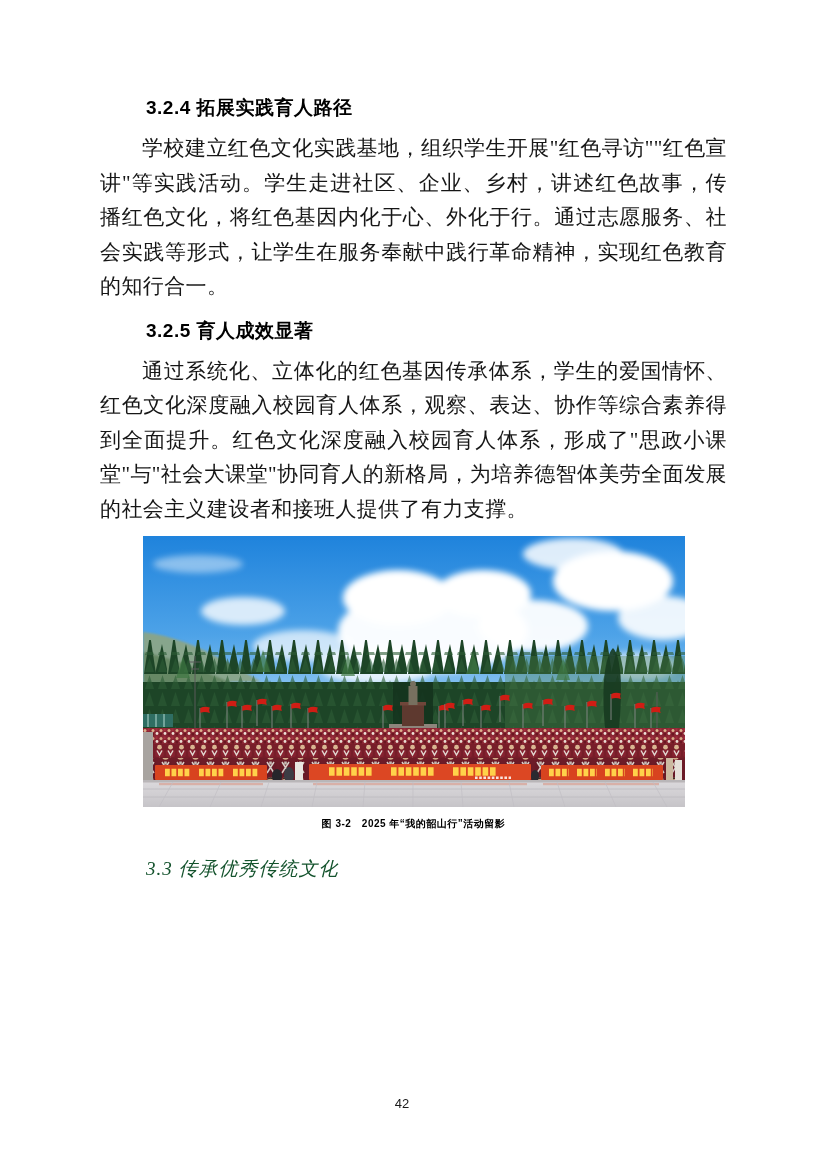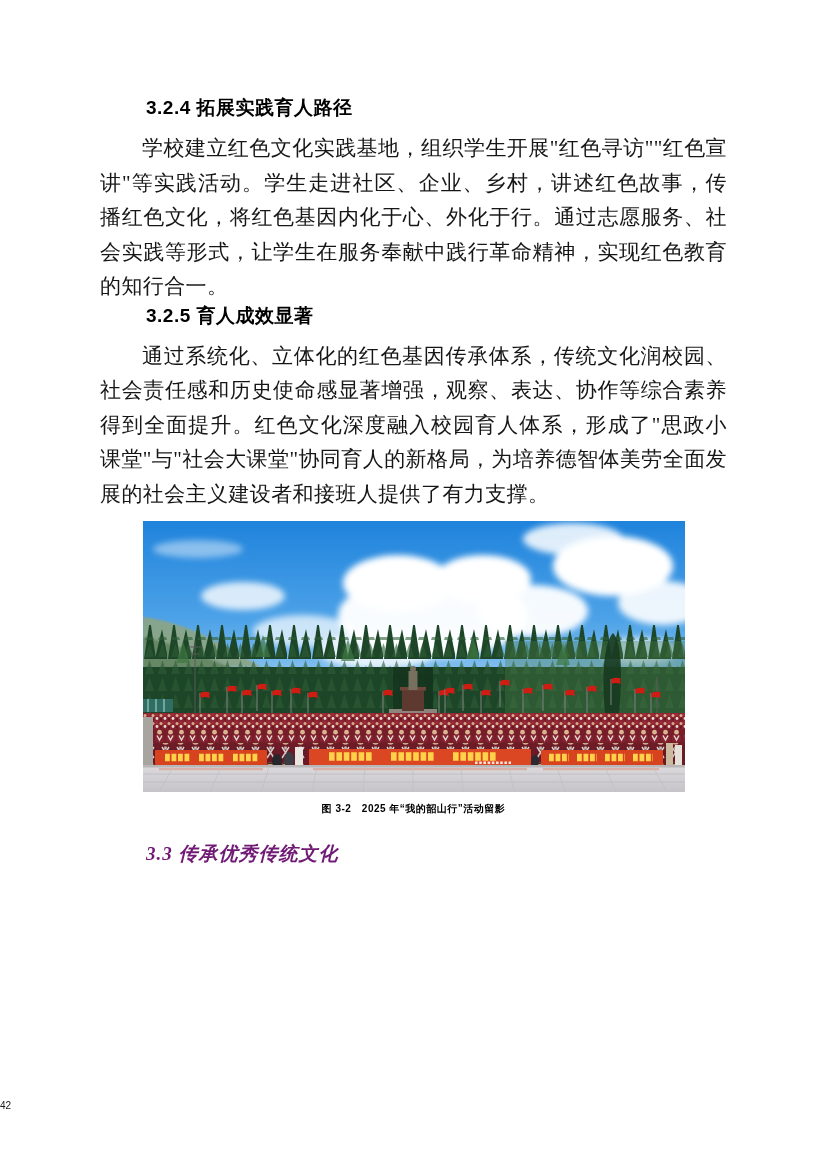--- a/index.html
+++ b/index.html
@@ -13,58 +13,59 @@
   .content{
     position:absolute;
     left:100px;top:96px;width:627px;
   }
   .h-num{
     font-family:"Liberation Sans", sans-serif;
     font-size:19px;font-weight:bold;color:#000;
     margin:0 0 12px 0;padding-left:46px;
     letter-spacing:0.5px;line-height:23px;
   }
-  .h-num.mt{}
+  .h-num.mt{margin-top:15px;}
   .h-kai{
     font-family:"Liberation Serif", serif;
     font-style:italic;
-    font-size:19px;font-weight:bold;color:#701a75;
+    font-size:19px;font-weight:normal;color:#14532d;
     margin:24px 0 12px 0;padding-left:46px;
     letter-spacing:1px;line-height:23px;
   }
   .body-p{
     font-size:21px;line-height:34.5px;
     color:#161616;margin:0;
     text-align:justify;text-indent:2em;
     letter-spacing:0.4px;
   }
   figure{margin:10px 0 0 0;text-align:center;}
   .photo-frame{width:542px;height:271px;margin:0 auto;line-height:0;}
   figcaption{
     font-family:"Liberation Sans", sans-serif;
     font-weight:bold;font-size:10px;color:#000;
     margin-top:7px;letter-spacing:0.5px;line-height:19px;
   }
   .footer{
     position:absolute;left:0;right:0;bottom:58px;
+    text-align:center;
     font-family:"Liberation Sans", sans-serif;
-    font-size:10px;color:#1a1a1a;
+    font-size:13px;color:#1a1a1a;
   }
 </style>
 </head>
 <body>
 
 <div class="page">
   <div class="content">
 
     <h2 class="h-num">3.2.4 拓展实践育人路径</h2>
     <p class="body-p">学校建立红色文化实践基地，组织学生开展"红色寻访""红色宣讲"等实践活动。学生走进社区、企业、乡村，讲述红色故事，传播红色文化，将红色基因内化于心、外化于行。通过志愿服务、社会实践等形式，让学生在服务奉献中践行革命精神，实现红色教育的知行合一。</p>
 
     <h2 class="h-num mt">3.2.5 育人成效显著</h2>
-    <p class="body-p">通过系统化、立体化的红色基因传承体系，传统文化润校园、社会责任感和历史使命感显著增强，观察、表达、协作等综合素养得到全面提升。红色文化深度融入校园育人体系，形成了"思政小课堂"与"社会大课堂"协同育人的新格局，为培养德智体美劳全面发展的社会主义建设者和接班人提供了有力支撑。</p>
+    <p class="body-p">通过系统化、立体化的红色基因传承体系，学生的爱国情怀、红色文化深度融入校园育人体系，观察、表达、协作等综合素养得到全面提升。红色文化深度融入校园育人体系，形成了"思政小课堂"与"社会大课堂"协同育人的新格局，为培养德智体美劳全面发展的社会主义建设者和接班人提供了有力支撑。</p>
 
     <figure>
       <div class="photo-frame">
         <svg width="542" height="271" viewBox="0 0 542 271">
           <defs>
             <linearGradient id="sky" x1="0" y1="0" x2="0" y2="1">
               <stop offset="0" stop-color="#1f83dc"></stop>
               <stop offset="0.5" stop-color="#4ea3e8"></stop>
               <stop offset="1" stop-color="#b8dcf6"></stop>
             </linearGradient>

